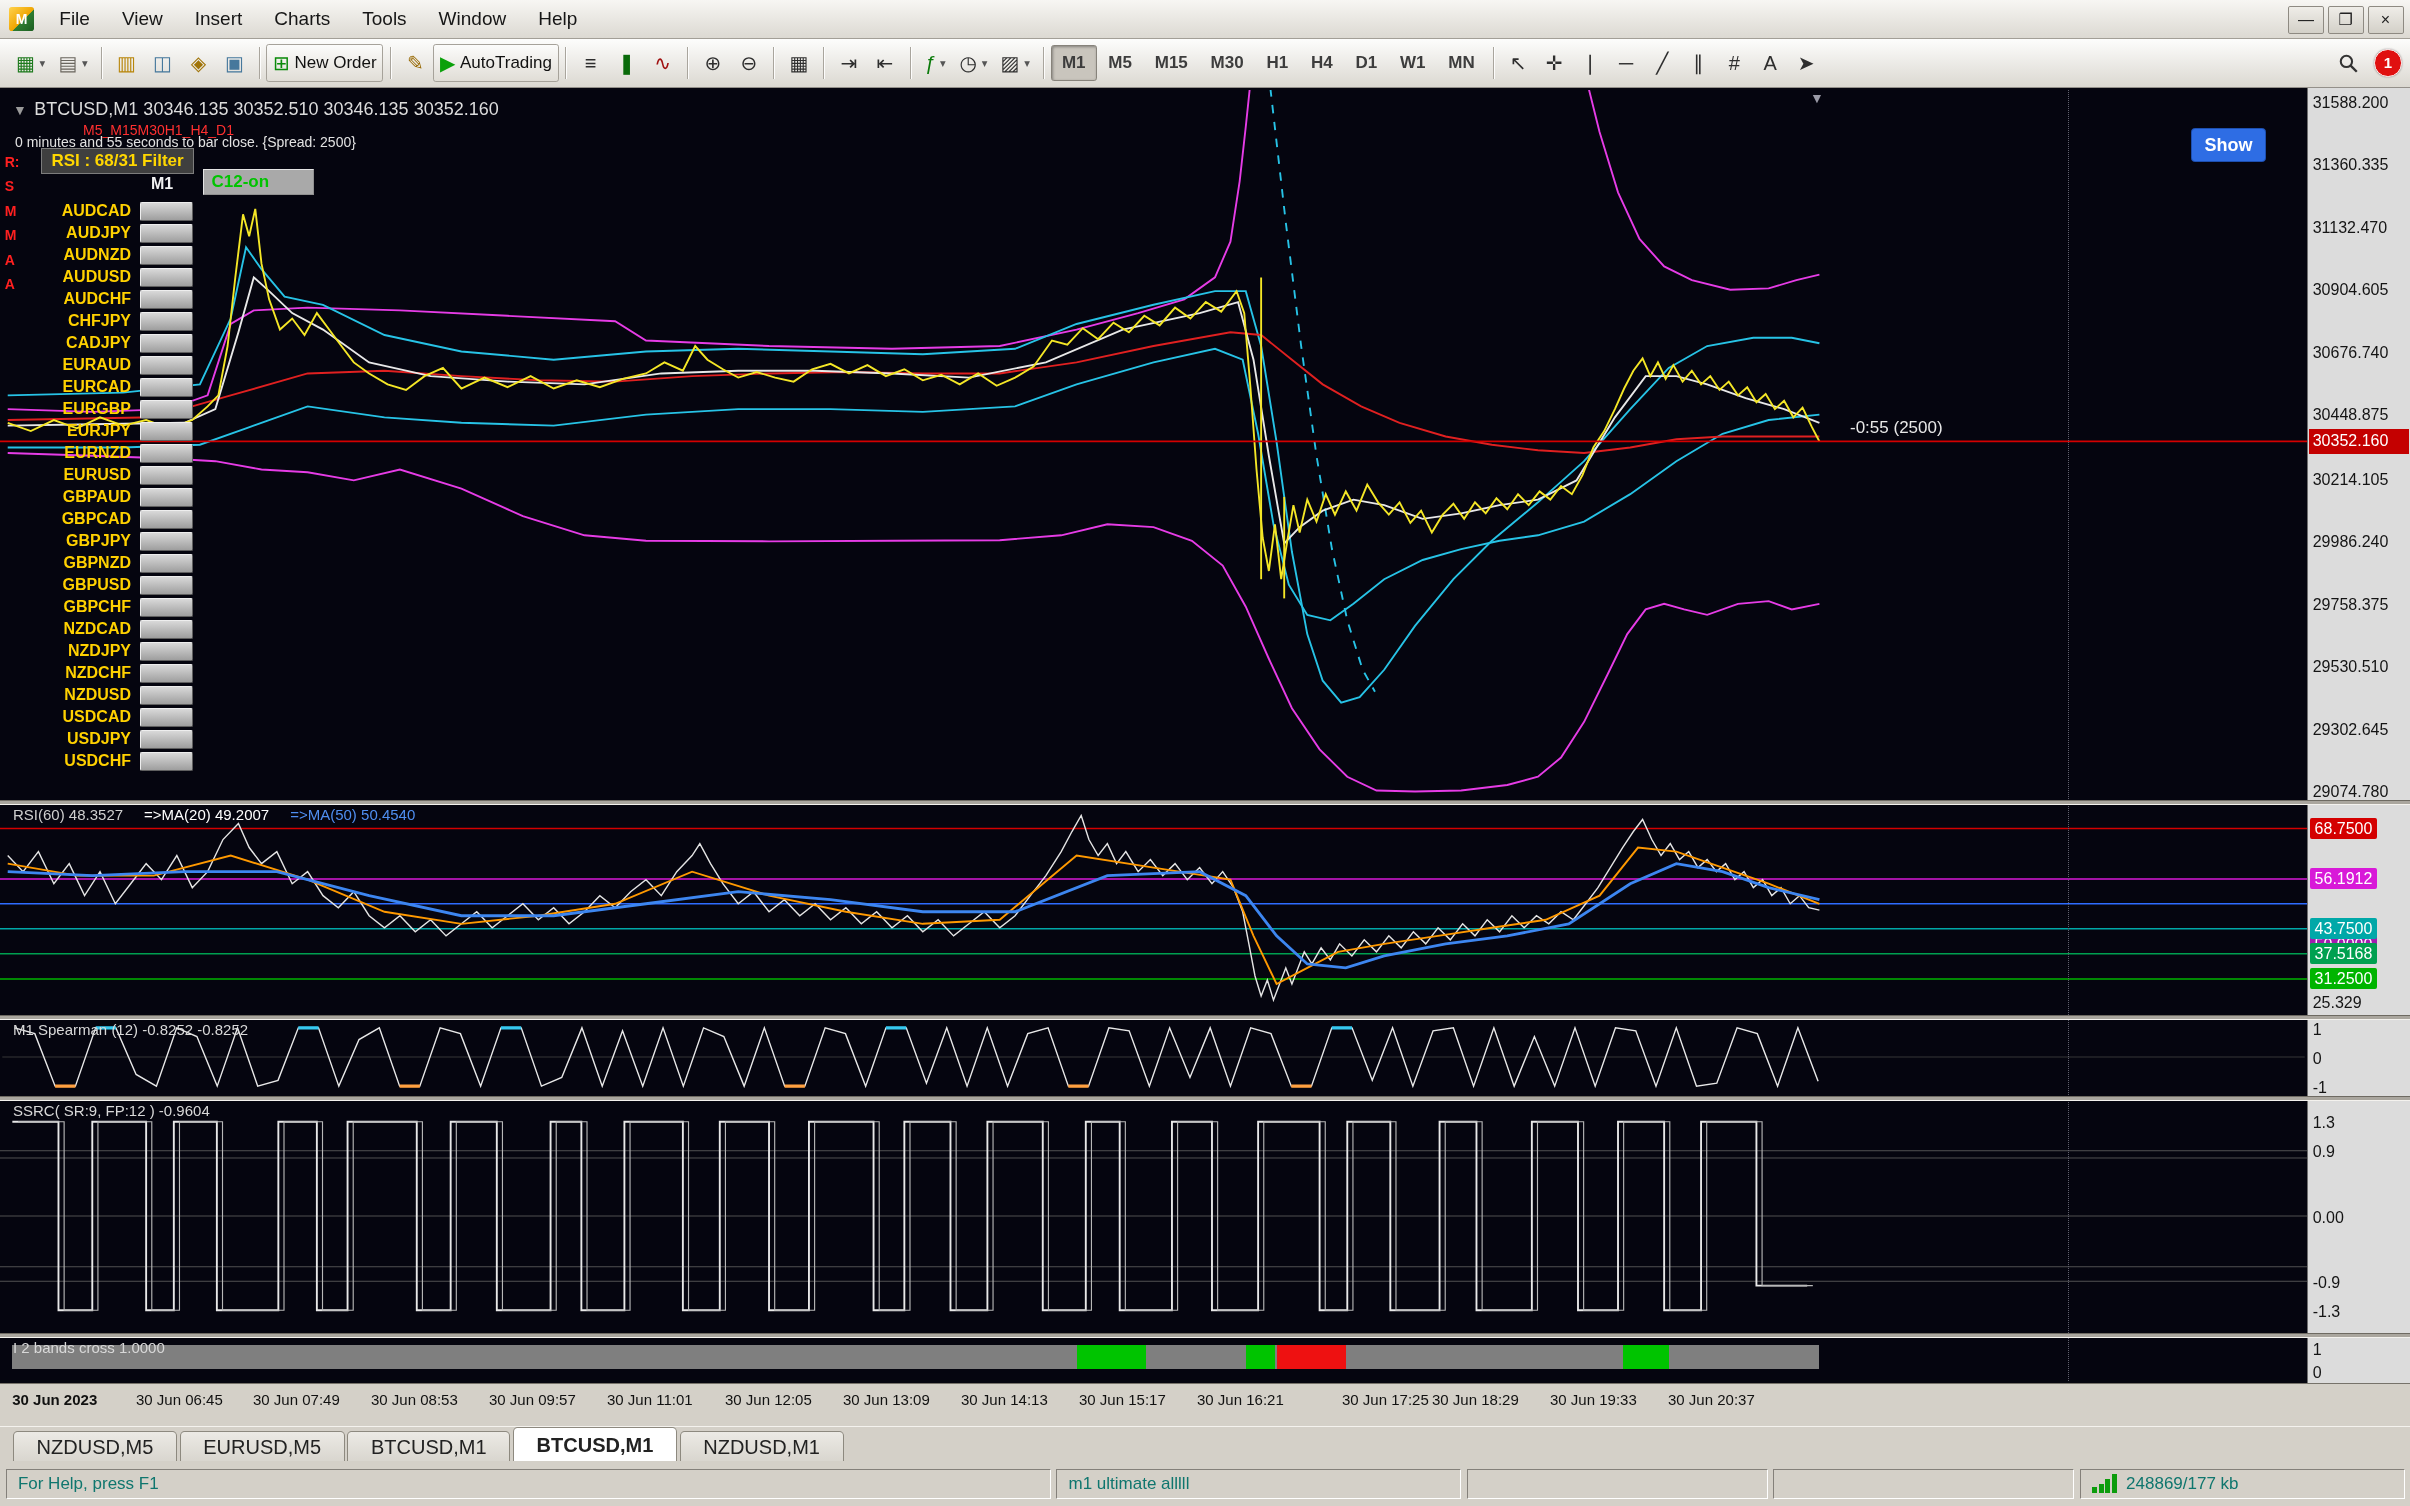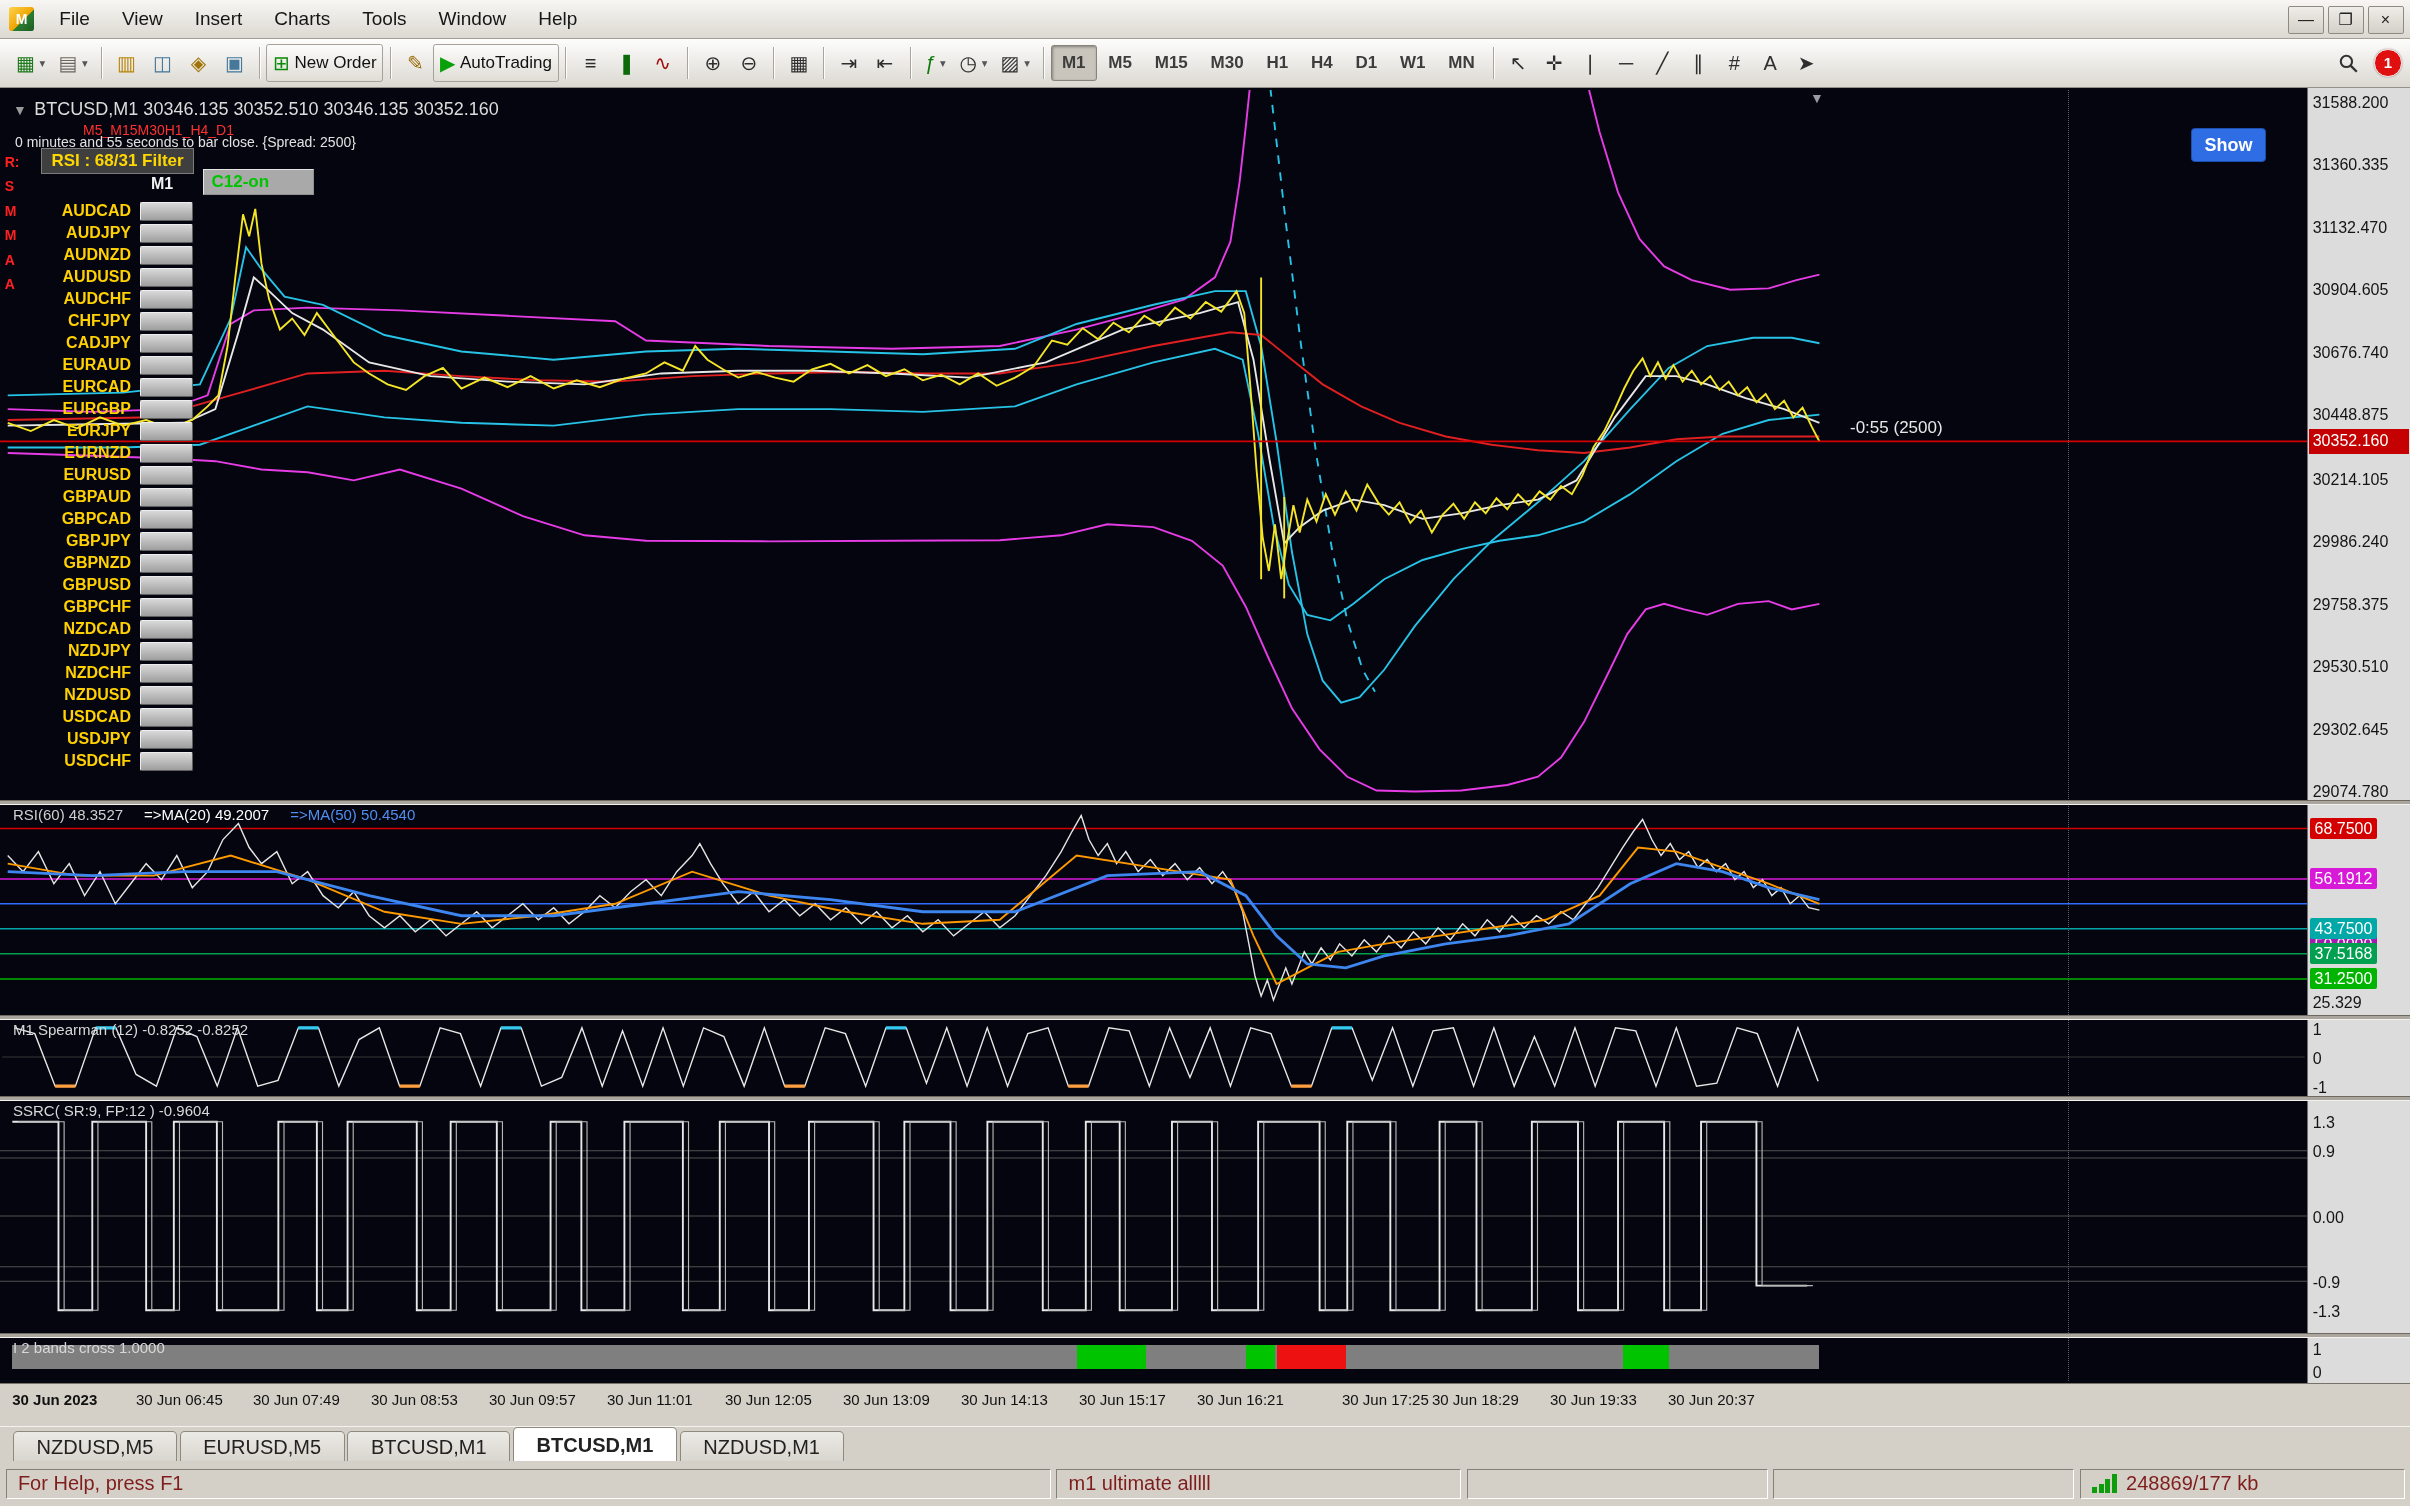--- a/index.html
+++ b/index.html
@@ -91,21 +91,21 @@
   
   .tabbar{position:absolute;left:0;top:1426px;width:2411px;height:36px;background:#d4d0c8;
     border-top:0.9px solid #f4f2ee;display:flex;align-items:flex-end;padding-left:13px;box-sizing:border-box;}
   .tab{height:30px;padding:0 22.6px;display:flex;align-items:center;font-size:20px;color:#222;
     background:linear-gradient(#eceae5,#d8d5ce);border:0.9px solid #8d897f;border-bottom:none;
     border-radius:4.7px 4.7px 0 0;margin-right:2.8px;}
   .tab.active{background:#fff;height:34px;font-weight:bold;}
   
   .statusbar{position:absolute;left:0;top:1461px;width:2411px;height:45px;background:#d4d0c8;
     display:flex;align-items:center;padding:0 5.6px;box-sizing:border-box;gap:5.6px;}
-  .status-seg{height:30px;display:flex;align-items:center;padding:0 11.3px;font-size:20px;color:#7f1d1d;
+  .status-seg{height:30px;display:flex;align-items:center;padding:0 11.3px;font-size:17px;color:#0f766e;
     border:0.9px solid;border-color:#84807a #fff #fff #84807a;box-sizing:border-box;}
   .seg-help{width:1045px;}
   .seg-center{width:405px;}
   .seg-a{width:301px;}
   .seg-b{width:301px;}
   .seg-right{flex:1;gap:9.4px;}
   .conn-bars{display:flex;align-items:flex-end;gap:1.9px;height:19px;}
   .conn-bars i{display:block;width:4.7px;background:#0c9c0c;}
   .conn-bars i:nth-child(1){height:5.6px;}
   .conn-bars i:nth-child(2){height:9.4px;}

